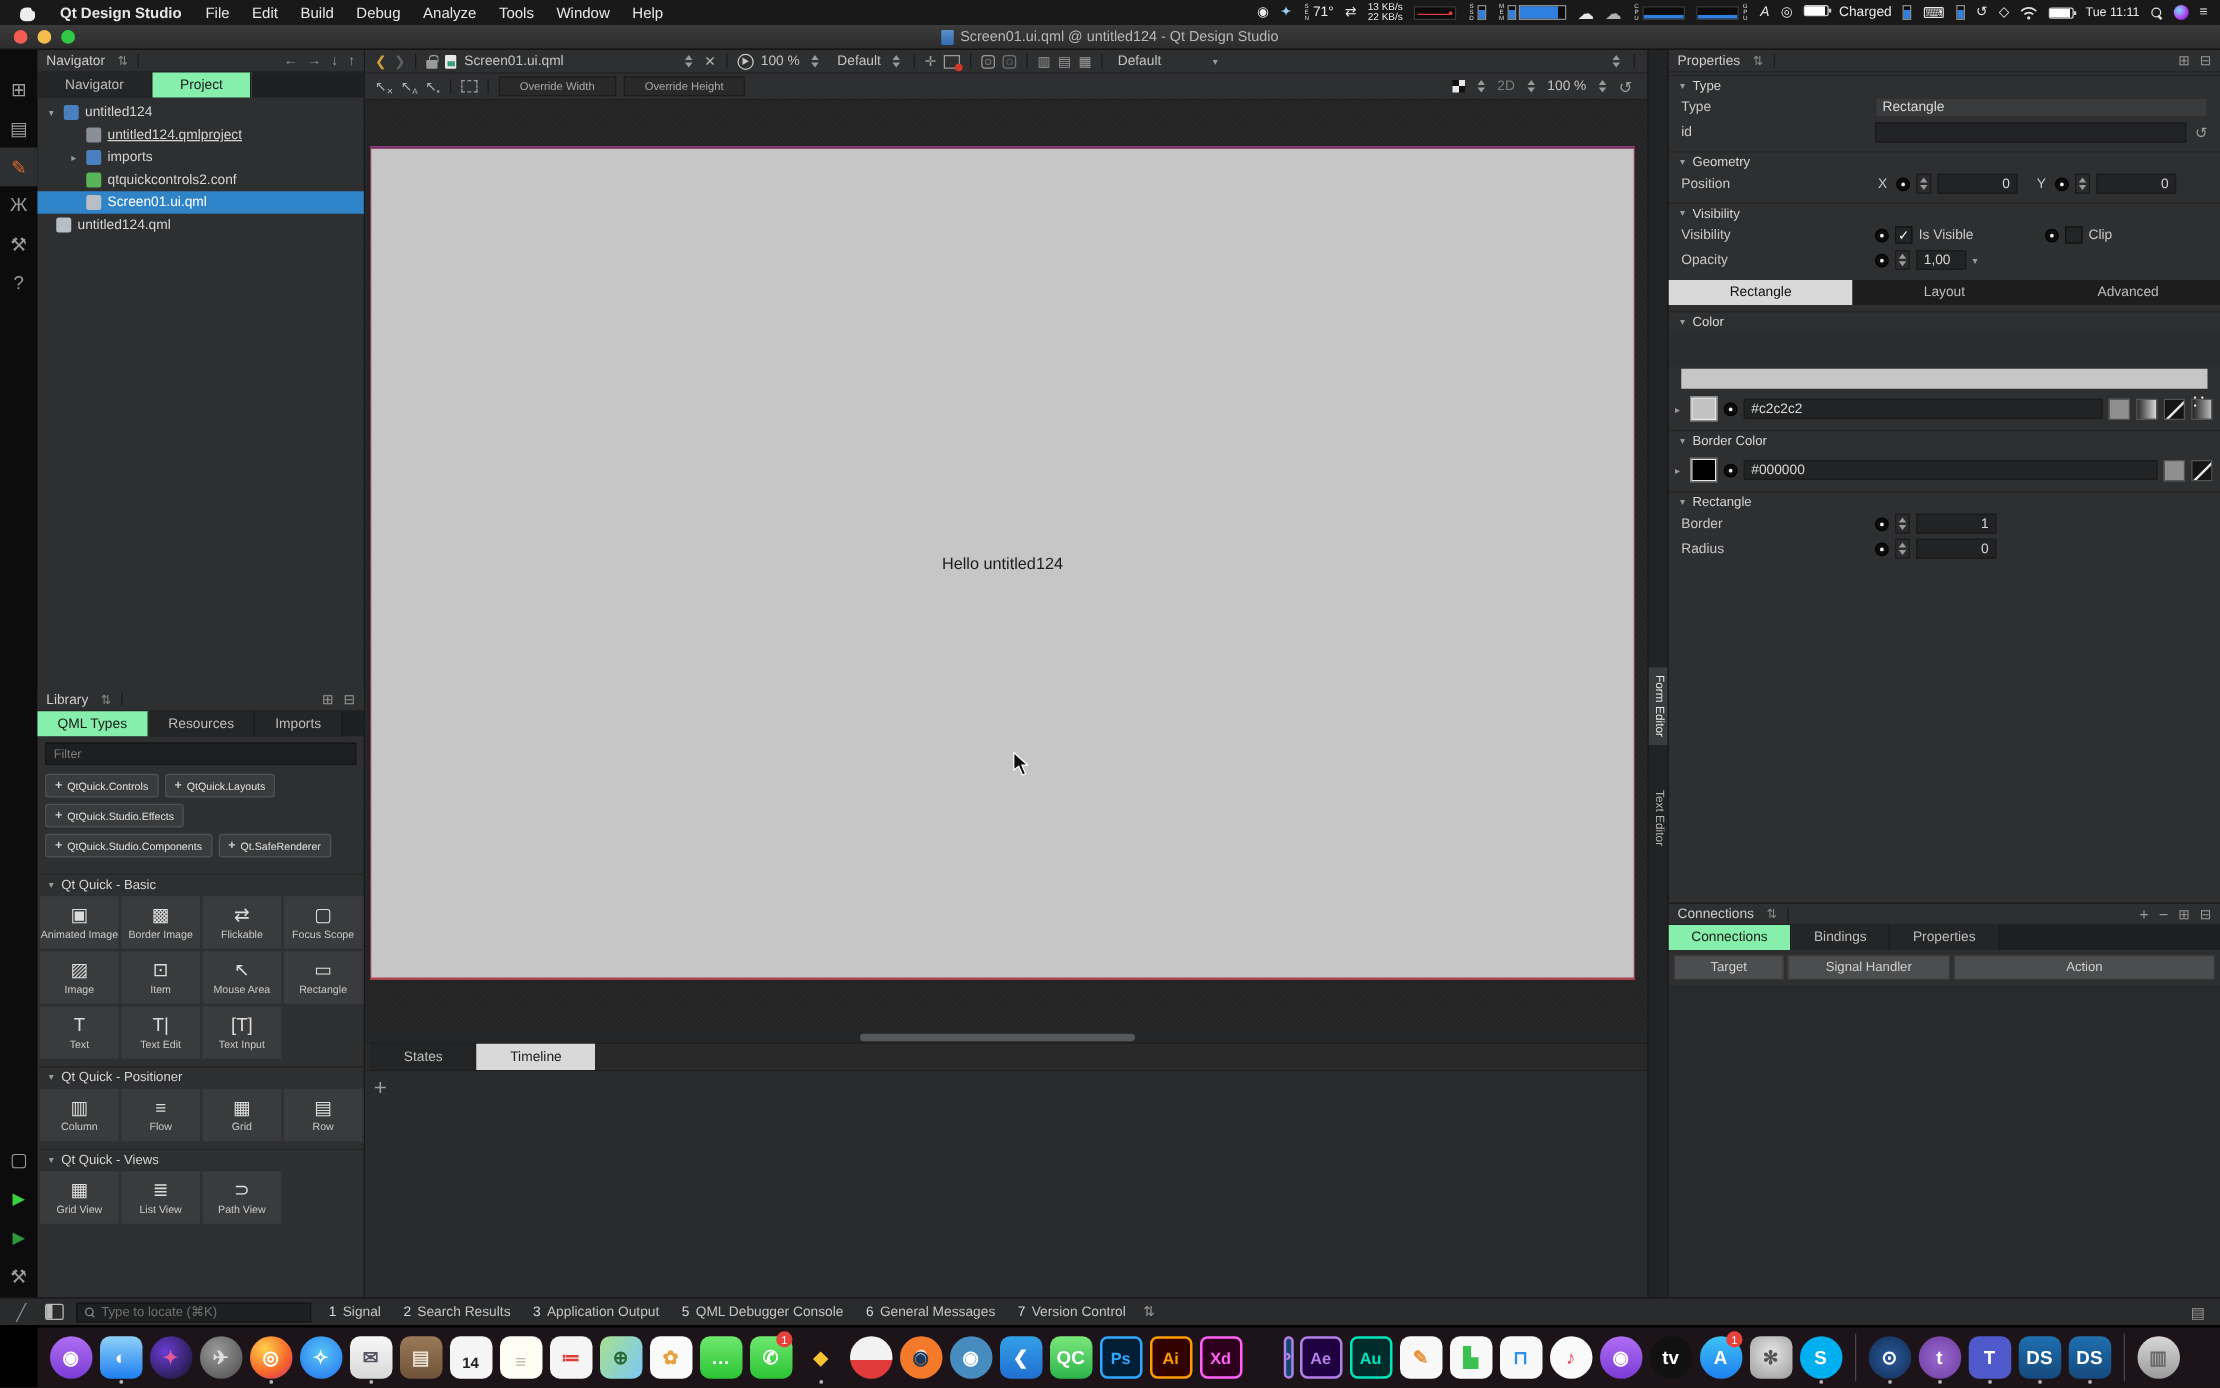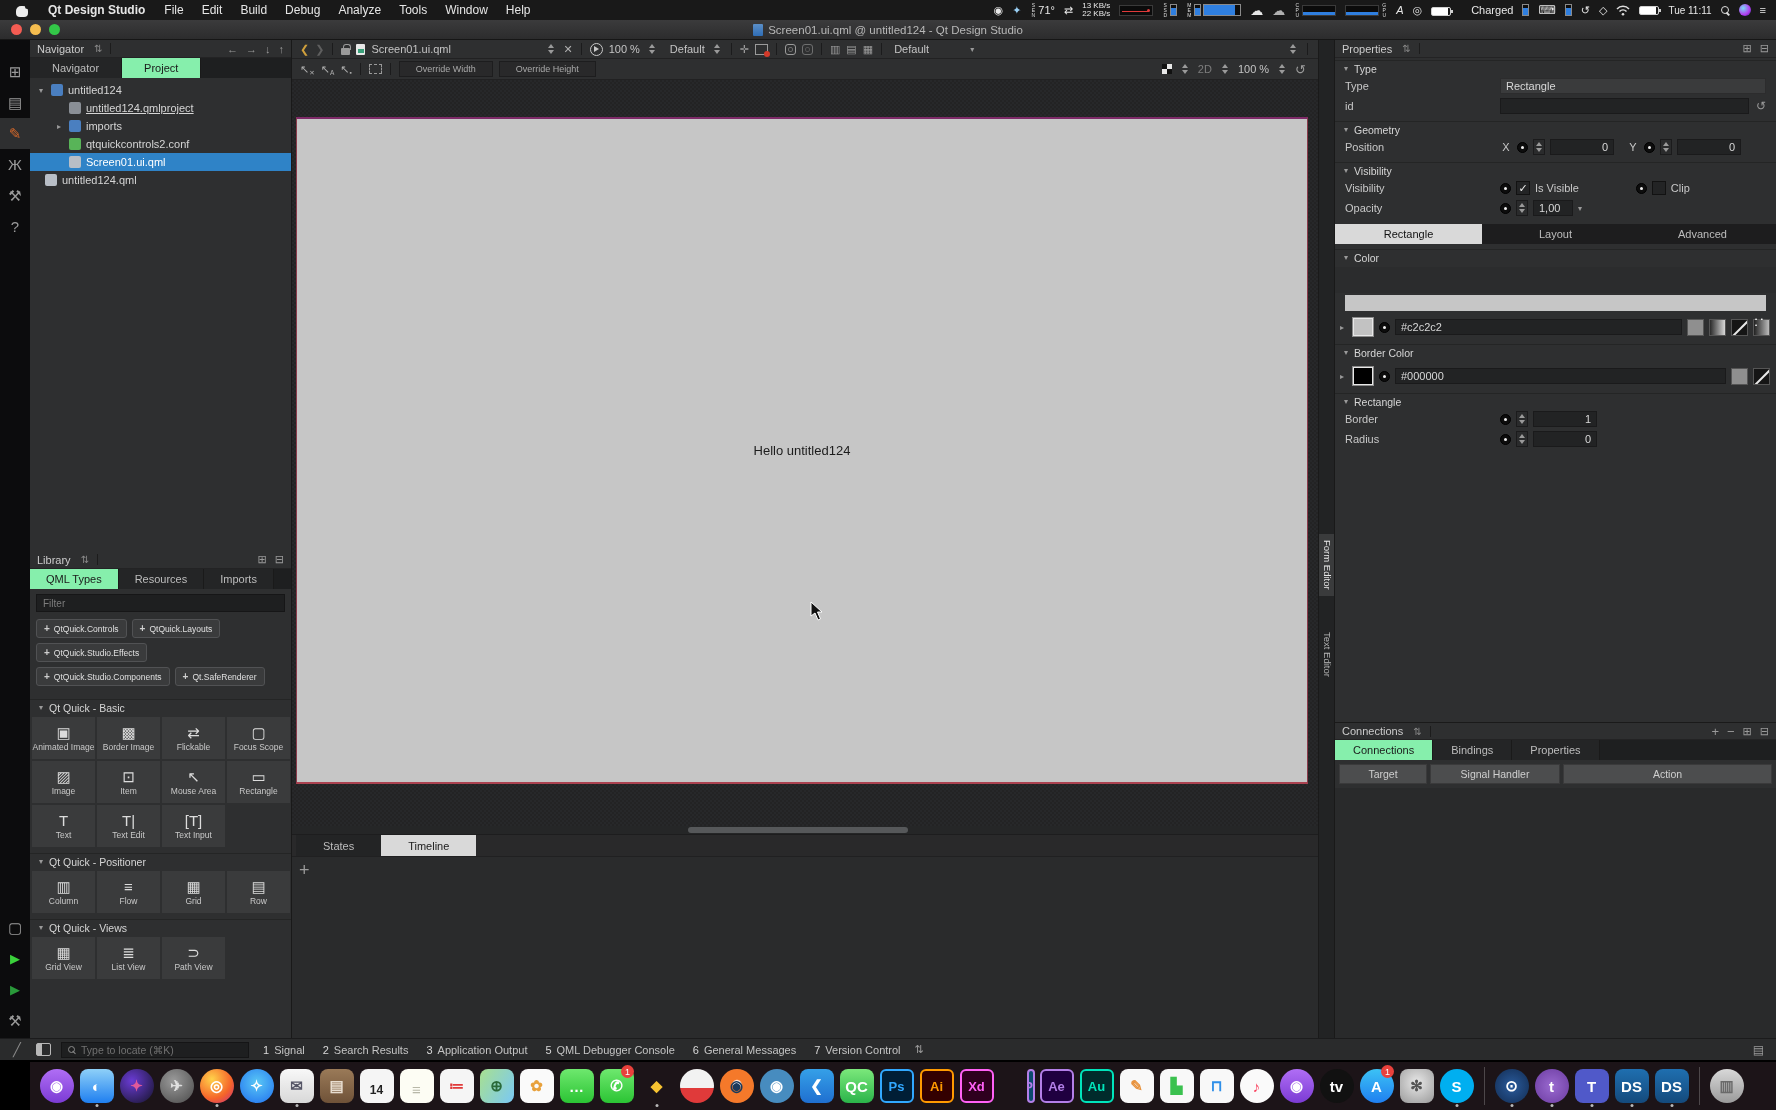--- a/index.html
+++ b/index.html
@@ -234,21 +234,21 @@
     <span style="display:flex;align-items:center;gap:2px;">
       <span class="vword">CPU</span>
       <span class="spark blue"></span>
     </span>
     <span style="display:flex;align-items:center;gap:2px;">
       <span class="spark blue"></span>
       <span class="vword">GPU</span>
     </span>
     <span class="mb-glyph" style="font-style:italic;">A</span>
     <span class="mb-glyph">◎</span>
-    <span style="display:flex;align-items:flex-end;gap:20px;">
+    <span style="display:flex;align-items:flex-start;gap:8px;">
       <span class="batt"></span>
       <span style="font-size:11px;">Charged</span>
     </span>
     <span class="vbar"></span>
     <span class="mb-glyph" style="font-size:12px;">⌨</span>
     <span class="vbar"></span>
     <span class="mb-glyph">↺</span>
     <span class="mb-glyph">◇</span>
     <svg class="wifi-svg" width="14" height="11" viewBox="0 0 14 11">
         <path d="M1 4 A8 8 0 0 1 13 4" stroke="#ddd" stroke-width="1.5" fill="none"></path>

